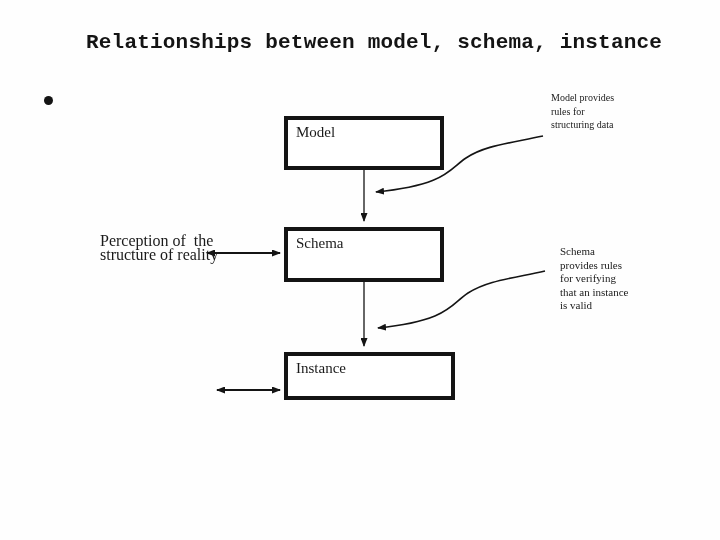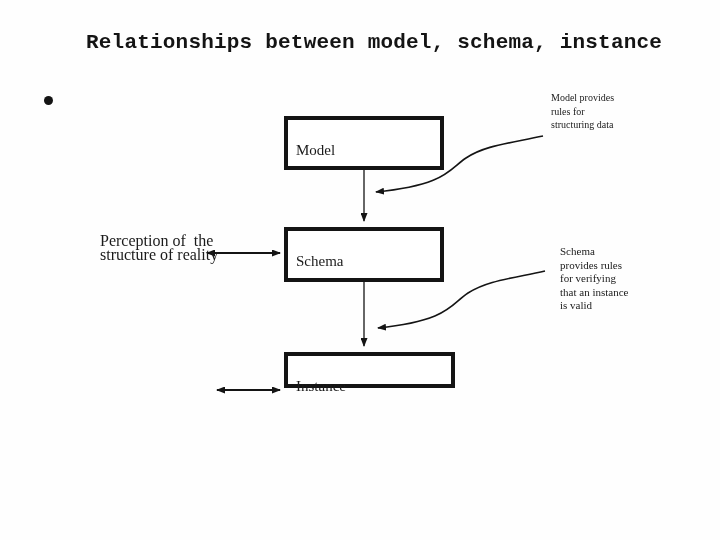--- a/index.html
+++ b/index.html
@@ -38,26 +38,26 @@
     top: 0;
     width: 720px;
     height: 540px;
   }
   .box {
     position: absolute;
     box-sizing: border-box;
     background: #ffffff;
     border: 4px solid #141414;
     font-size: 15px;
-    padding: 21px 0 0 8px;
+    padding: 3px 0 0 8px;
     line-height: 18px;
   }
   .box-model    { left: 284px; top: 116px; width: 160px; height: 54px; }
   .box-schema   { left: 284px; top: 227px; width: 160px; height: 55px; }
-  .box-instance { left: 284px; top: 352px; width: 171px; height: 36px; }
+  .box-instance { left: 284px; top: 352px; width: 171px; height: 48px; }
   .note {
     position: absolute;
     white-space: pre-wrap;
     line-height: 13.5px;
   }
   .note-model       { left: 551px; top: 83px;  font-size: 10px; margin-top: 8px; }
   .note-schema      { left: 560px; top: 245px; font-size: 11px; }
   .note-perception  { left: 100px; top: 234px; font-size: 16px; }
   .note-description { left: 100px; top: 357px; font-size: 12px; }
   .stroke { stroke: #141414; fill: none; }

